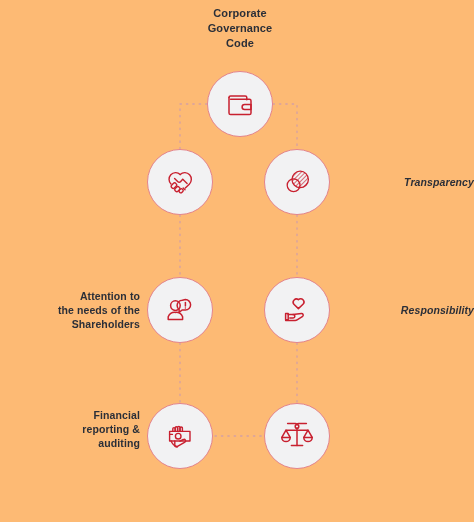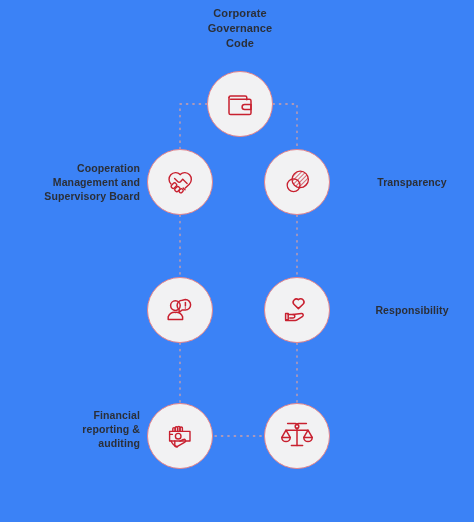--- a/index.html
+++ b/index.html
@@ -10,21 +10,21 @@
   body {
     width: 474px;
     height: 522px;
     font-family: "Liberation Sans", sans-serif;
     overflow: hidden;
   }
   #diagram {
     position: relative;
     width: 474px;
     height: 522px;
-    background: #3b82f6;
+    background: #fdba74;
   }
 
   
   .title {
     position: absolute;
     left: 170px;
     top: 6px;
     width: 140px;
     text-align: center;
     font-size: 11px;
@@ -78,23 +78,24 @@
     color: #2b2f38;
     letter-spacing: 0.1px;
     white-space: pre-line;
   }
   .label.left {
     text-align: right;
     width: 124px;
     left: 16px;
   }
   .label.right {
-    text-align: center;
+    text-align: right;
     width: 124px;
     left: 350px;
+    font-style: italic;
   }
   .lb-l1 { top: 161px; }
   .lb-r1 { top: 175px; }
   .lb-l2 { top: 289px; }
   .lb-r2 { top: 303px; }
   .lb-l3 { top: 408px; }
   .lb-r3 { top: 422px; }
 </style>
 </head>
 <body>
@@ -212,26 +213,26 @@
         <path d="M18 6.6 a2 2 0 0 1 2 -1 h7.4"></path>
         <path d="M12.4 27.6 h11.2"></path>
         <path d="M7 12.2 l-4.2 7.2 h8.4 z"></path>
         <path d="M2.8 19.4 a4.2 4.2 0 0 0 8.4 0"></path>
         <path d="M29 12.2 l-4.2 7.2 h8.4 z"></path>
         <path d="M24.8 19.4 a4.2 4.2 0 0 0 8.4 0"></path>
       </svg>
     </span>
   </div>
 
-  <div class="label left lb-l1">Cooperation
-Management and
-Supervisory Board</div>
 
   <div class="label right lb-r1">Transparency</div>
 
+  <div class="label left lb-l2">Attention to
+the needs of the
+Shareholders</div>
 
   <div class="label right lb-r2">Responsibility</div>
 
   <div class="label left lb-l3">Financial
 reporting &amp;
 auditing</div>
 
 
 </div>
 

